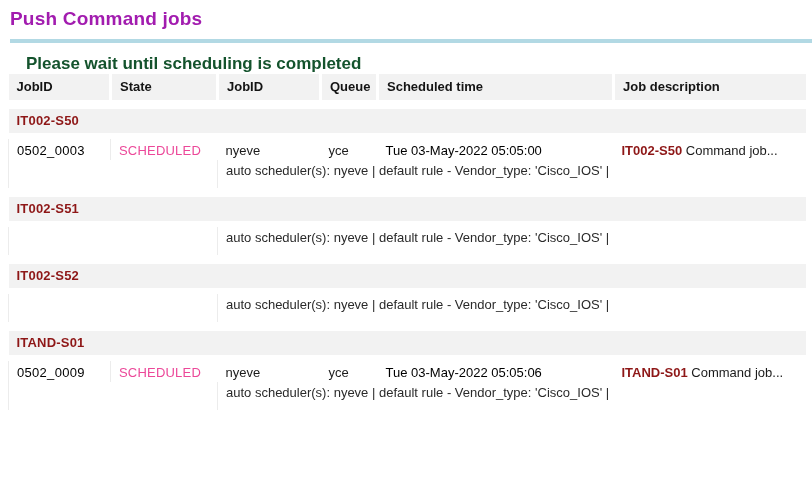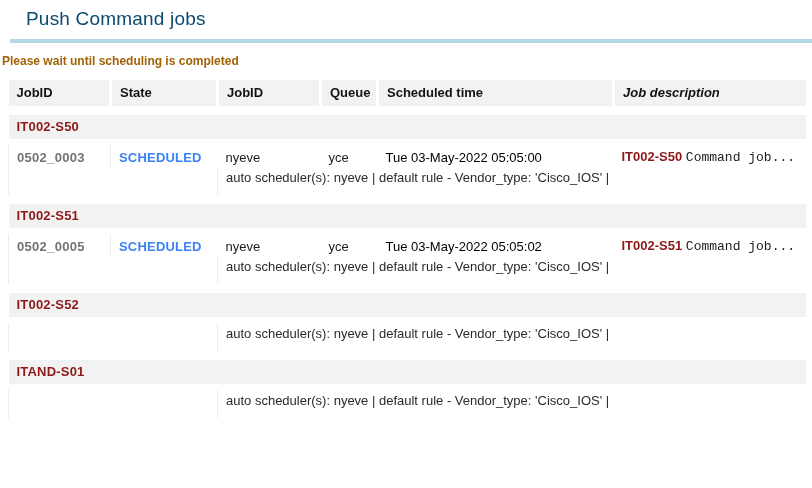--- a/index.html
+++ b/index.html
@@ -4,54 +4,54 @@
 <style>
   * { box-sizing: border-box; margin: 0; padding: 0; }
   html, body { width: 812px; height: 488px; background: #ffffff; overflow: hidden; }
   body {
     font-family: "Liberation Sans", "DejaVu Sans", sans-serif;
     font-size: 13px;
     color: #1b1b1b;
     padding-top: 8px;
   }
   .page-title {
-    margin-left: 26px;
+    margin-left: 10px;
     font-size: 19px;
-    font-weight: normal;
+    font-weight: bold;
     letter-spacing: .2px;
-    color: #0c4a6e;
+    color: #a21caf;
   }
   .top-divider {
     margin: 9px 0 0 10px;
     height: 4px;
     background: #b2d9e4;
   }
   .subtitle {
-    margin: 11px 0 0 2px;
+    margin: 11px 0 0 26px;
     font-weight: bold;
-    font-size: 12px;
-    color: #a16207;
+    font-size: 17px;
+    color: #14532d;
   }
   table.jobs {
-    margin: 12px 0 0 8px;
+    margin: 0 0 0 8px;
     width: 797px;
     border-collapse: collapse;
     table-layout: fixed;
     font-size: 13px;
   }
   table.jobs th {
     background: #f2f2f2;
     text-align: left;
     font-weight: bold;
     color: #141414;
     padding: 5px 8px 6px 8px;
     border-right: 3px solid #ffffff;
     white-space: nowrap;
   }
-  table.jobs th:last-child { border-right: none; font-style: italic; }
+  table.jobs th:last-child { border-right: none; }
   tr.group-row td {
     background: #f2f2f2;
     color: #8e1717;
     font-weight: bold;
     padding: 4px 8px 5px 8px;
     border-top: 9px solid #ffffff;
     border-bottom: 6px solid #ffffff;
     letter-spacing: .2px;
   }
   tr.main-row td {
@@ -63,40 +63,39 @@
     padding: 3px 8px 10px 8px;
     white-space: nowrap;
     overflow: hidden;
   }
   tr.main-row td:first-child,
   tr.sub-row td.sub-spacer {
     border-left: 1px solid #ececec;
     border-right: 1px solid #ececec;
   }
   a.link-jobid {
-    color: #737373;
-    font-weight: bold;
+    color: #000000;
+    font-weight: normal;
     text-decoration: none;
     letter-spacing: .3px;
   }
   a.link-state {
-    color: #3b82f6;
+    color: #ec4899;
     text-decoration: none;
     letter-spacing: .2px;
-    font-weight: bold;
   }
   a.link-time {
     color: #000000;
     text-decoration: none;
   }
   .desc-prefix {
     color: #8e1717;
     font-weight: bold;
   }
-  .desc-text { color: #1b1b1b; font-family: Liberation Mono, monospace; }
+  .desc-text { color: #1b1b1b; }
   .detail-text { color: #2a2a2a; }
 </style>
 </head>
 <body>
 
 <div class="page-title">Push Command jobs</div>
 <div class="top-divider"></div>
 <div class="subtitle">Please wait until scheduling is completed</div>
 
 <table class="jobs">
@@ -130,40 +129,40 @@
         <td><a class="link-time">Tue 03-May-2022 05:05:00</a></td>
         <td><span class="desc-prefix">IT002-S50</span> <span class="desc-text">Command job...</span></td>
       </tr>
       <tr class="sub-row">
         <td class="sub-spacer" colspan="2"></td>
         <td colspan="4"><span class="detail-text">auto scheduler(s): nyeve | default rule - Vendor_type: 'Cisco_IOS' |</span></td>
       </tr>
       <tr class="group-row">
         <td colspan="6">IT002-S51</td>
       </tr>
-      <tr class="main-row">
-        <td><a class="link-jobid">0502_0005</a></td>
-        <td><a class="link-state">SCHEDULED</a></td>
-        <td>nyeve</td>
-        <td>yce</td>
-        <td><a class="link-time">Tue 03-May-2022 05:05:02</a></td>
-        <td><span class="desc-prefix">IT002-S51</span> <span class="desc-text">Command job...</span></td>
-      </tr>
       <tr class="sub-row">
         <td class="sub-spacer" colspan="2"></td>
         <td colspan="4"><span class="detail-text">auto scheduler(s): nyeve | default rule - Vendor_type: 'Cisco_IOS' |</span></td>
       </tr>
       <tr class="group-row">
         <td colspan="6">IT002-S52</td>
       </tr>
       <tr class="sub-row">
         <td class="sub-spacer" colspan="2"></td>
         <td colspan="4"><span class="detail-text">auto scheduler(s): nyeve | default rule - Vendor_type: 'Cisco_IOS' |</span></td>
       </tr>
       <tr class="group-row">
         <td colspan="6">ITAND-S01</td>
       </tr>
+      <tr class="main-row">
+        <td><a class="link-jobid">0502_0009</a></td>
+        <td><a class="link-state">SCHEDULED</a></td>
+        <td>nyeve</td>
+        <td>yce</td>
+        <td><a class="link-time">Tue 03-May-2022 05:05:06</a></td>
+        <td><span class="desc-prefix">ITAND-S01</span> <span class="desc-text">Command job...</span></td>
+      </tr>
       <tr class="sub-row">
         <td class="sub-spacer" colspan="2"></td>
         <td colspan="4"><span class="detail-text">auto scheduler(s): nyeve | default rule - Vendor_type: 'Cisco_IOS' |</span></td>
       </tr>
     </tbody>
 </table>
 
 </body></html>

